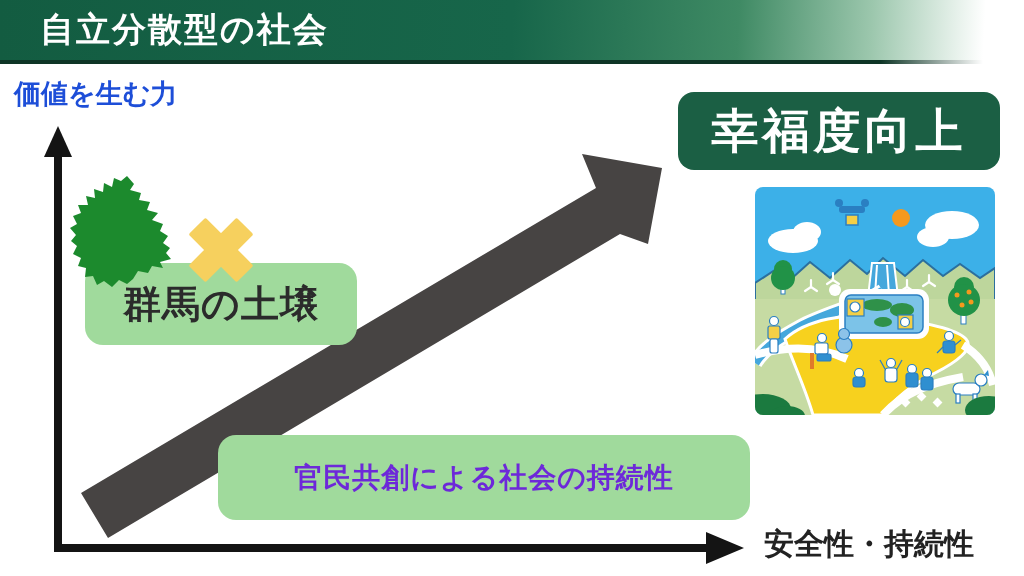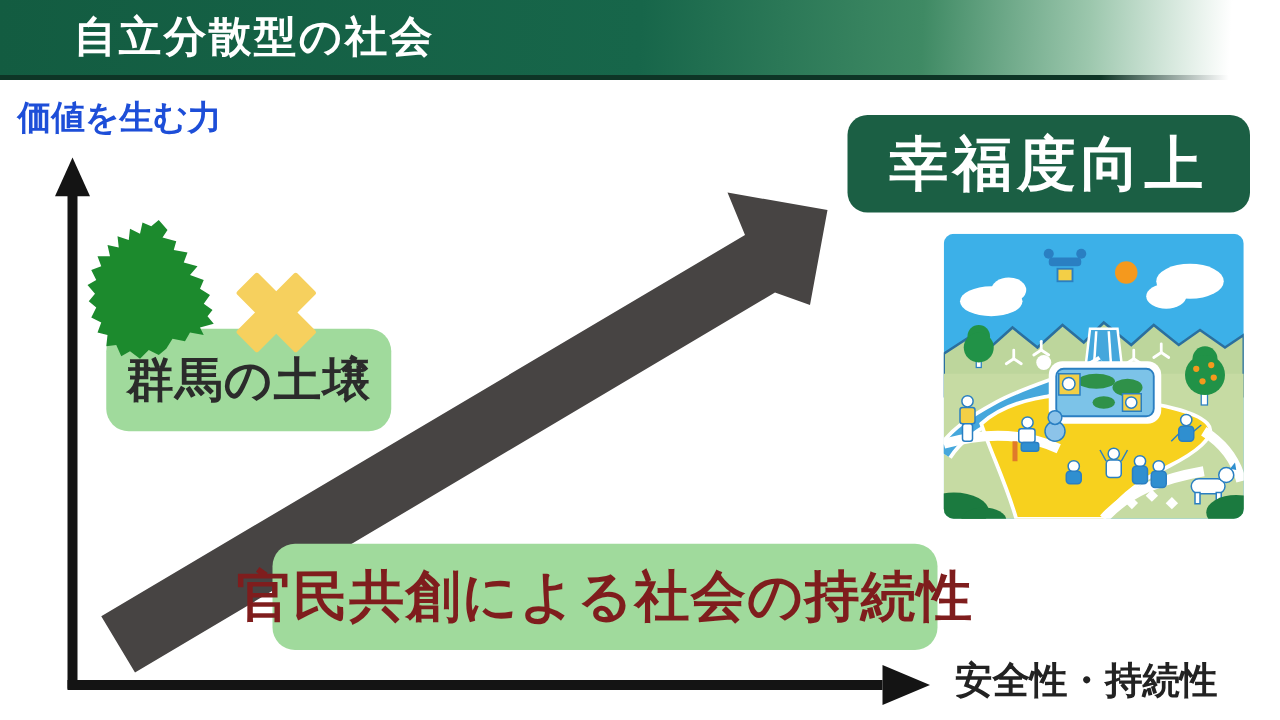--- a/index.html
+++ b/index.html
@@ -9,21 +9,21 @@
     font-family:"Liberation Sans","DejaVu Sans",sans-serif;
   }
   
   .header{
     position:absolute;left:0;top:0;width:1024px;height:60px;
     background:linear-gradient(93deg,#135c41 0%,#17664a 50%,#3f8a64 72%,#9cc7ad 85%,#ffffff 96%);
     display:flex;align-items:center;
   }
   .header-title{
     color:#ffffff;font-size:34px;font-weight:700;letter-spacing:2px;
-    padding-left:40px;white-space:nowrap;margin-left:19px;
+    padding-left:40px;white-space:nowrap;
   }
   .header-underline{
     position:absolute;left:0;top:60px;width:1024px;height:4px;
     background:linear-gradient(90deg,#0e3526 0%,#0e3526 86%,rgba(14,53,38,0) 96%);
   }
   
   .y-label{
     position:absolute;left:14px;top:76px;
     font-size:27px;font-weight:700;color:#1d4ed8;white-space:nowrap;
   }
@@ -37,26 +37,26 @@
   
   .box{
     position:absolute;z-index:2;display:flex;align-items:center;justify-content:center;
     font-weight:700;white-space:nowrap;
   }
   .box-digital{
     left:167px;top:152px;width:266px;height:84px;border-radius:14px;
     background:#bd5f1b;color:#ffffff;font-size:40px;letter-spacing:2px;
   }
   .box-soil{
-    left:85px;top:263px;width:228px;height:82px;border-radius:18px;
+    left:85px;top:263px;width:272px;height:82px;border-radius:18px;
     background:#a0da9c;color:#2b2b2b;font-size:38px;letter-spacing:1px;
   }
   .box-sustain{
     left:218px;top:435px;width:532px;height:85px;border-radius:18px;
-    background:#a0da9c;color:#7f1d1d;font-size:44px;letter-spacing:1px;
+    background:#a0da9c;color:#6d28d9;font-size:28px;letter-spacing:1px;
   }
   .box-happy{
     left:678px;top:92px;width:322px;height:78px;border-radius:16px;
     background:#1b5f44;color:#ffffff;font-size:47px;letter-spacing:4px;
   }
   
   .illustration{position:absolute;left:755px;top:187px;width:240px;height:228px;z-index:2;}
 </style>
 </head>
 <body>

